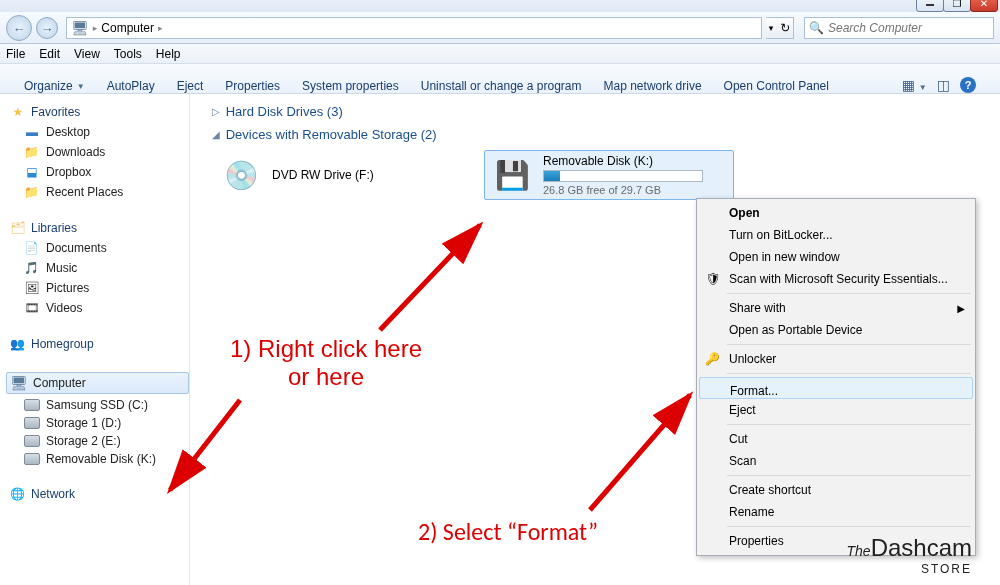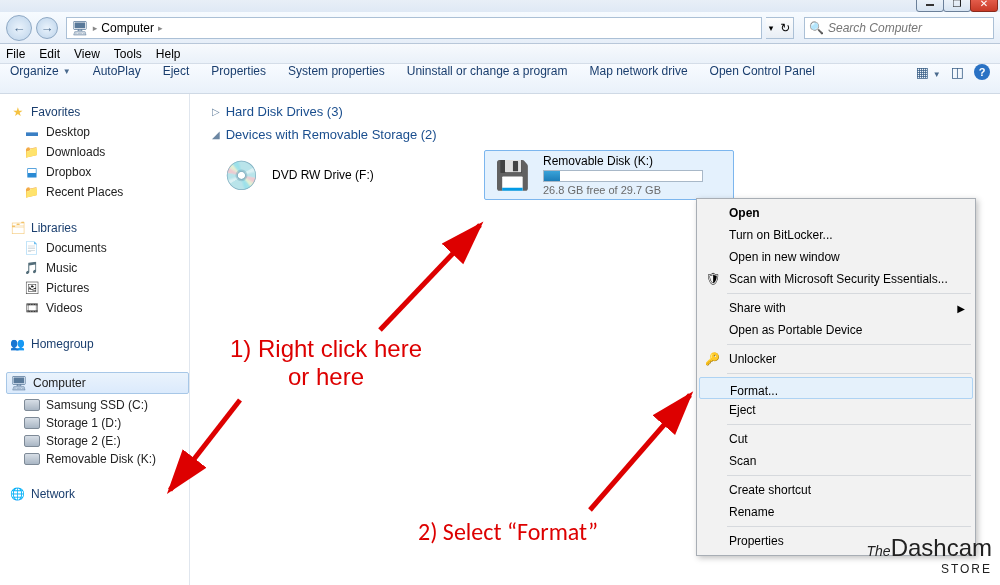--- a/index.html
+++ b/index.html
@@ -19,21 +19,21 @@
   .addr-sep{color:#888;font-size:9px;}
   .refresh-seg{width:28px;height:22px;border:1px solid #abc0d6;border-left:none;background:linear-gradient(#fdfdfd,#e8eef5);display:flex;align-items:center;justify-content:center;gap:3px;}
   .search { width:190px; height:22px; background:#fff; border:1px solid #abc0d6; display:flex; align-items:center; padding:0 4px; gap:4px; margin-left:6px;}
   .search input{border:none;outline:none;width:100%;font-style:italic;color:#7a7a7a;font-size:12px;}
 
   
   .menubar{height:20px;background:linear-gradient(#f7fafd,#eaf1f9);border-bottom:1px solid #d4dde8;display:flex;align-items:center;padding:0 6px;gap:14px;font-size:12px;}
   .menubar span{cursor:default;}
 
   
-  .toolbar{height:30px;background:linear-gradient(#f8fbff,#e9f1fa);border-bottom:1px solid #cfd9e5;display:flex;align-items:flex-start;padding:0 10px;gap:22px;color:#1a3e6e;font-size:12px;}
+  .toolbar{height:30px;background:linear-gradient(#f8fbff,#e9f1fa);border-bottom:1px solid #cfd9e5;display:flex;align-items:flex-end;padding:0 24px;gap:22px;color:#1a3e6e;font-size:12px;}
   .toolbar-end{margin-left:auto;display:flex;align-items:center;gap:10px;}
   .tb-item{display:flex;align-items:center;gap:4px;}
   .dd{font-size:8px;color:#4a6a8d;}
 
   
   .explorer-body{display:flex;height:calc(585px - 12px - 32px - 20px - 30px);}
   .sidebar{width:190px;border-right:1px solid #e0e6ee;padding:6px 0 6px 10px;overflow:hidden;}
   .side-group-h{color:#1a3e6e;font-size:12px;margin:4px 0 2px 0;display:flex;align-items:center;gap:5px;}
   .side-item{display:flex;align-items:center;gap:6px;padding:2px 0 2px 14px;font-size:12px;color:#222;}
   .side-item.selected{background:linear-gradient(#eaf3fc,#dbeafc);border:1px solid #a7c7e7;border-radius:2px;margin-left:-2px;padding-left:12px;}
@@ -56,21 +56,21 @@
   .ctxmenu{position:absolute;left:696px;top:198px;width:280px;background:#f2f2f2;border:1px solid #a8aeb5;box-shadow:2px 2px 6px rgba(0,0,0,.25);padding:3px 2px;font-size:12px;}
   .ctx-item{height:22px;display:flex;align-items:center;padding-left:30px;position:relative;}
   .ctx-item.sel{background:#e5f1fb;border:1px solid #aed3f3;border-radius:2px;align-items:flex-end;}
   .ctx-item .arr{position:absolute;right:8px;font-size:10px;}
   .ctx-item .ico{position:absolute;left:6px;width:16px;display:flex;justify-content:center;}
   .ctx-sep{height:1px;background:#d6d9dd;margin:3px 2px 3px 28px;}
 
   
   .anno{position:absolute;color:#d00;font-size:24px;font-family:Calibri,Arial;pointer-events:none;}
   .arrow-svg{position:absolute;pointer-events:none;}
-  .logo{position:absolute;right:8px;bottom:8px;font-family:Georgia,serif;color:#222;text-align:right;}
+  .logo{position:absolute;right:28px;bottom:8px;font-family:Georgia,serif;color:#222;text-align:right;}
   .logo .the{font-style:italic;font-size:14px;}
   .logo .dc{font-size:24px;font-weight:500;}
   .logo .store{font-size:12px;letter-spacing:2px;}
 
   .star{color:#f5c242;}
   .folder{color:#f3c268;}
   .hdd-ico{width:16px;height:12px;background:linear-gradient(#d7dee6,#a9b6c4);border:1px solid #7e8a97;border-radius:2px;}
   .comp-ico{font-size:14px;color:#5a7a9a;}
 </style>
 </head>

